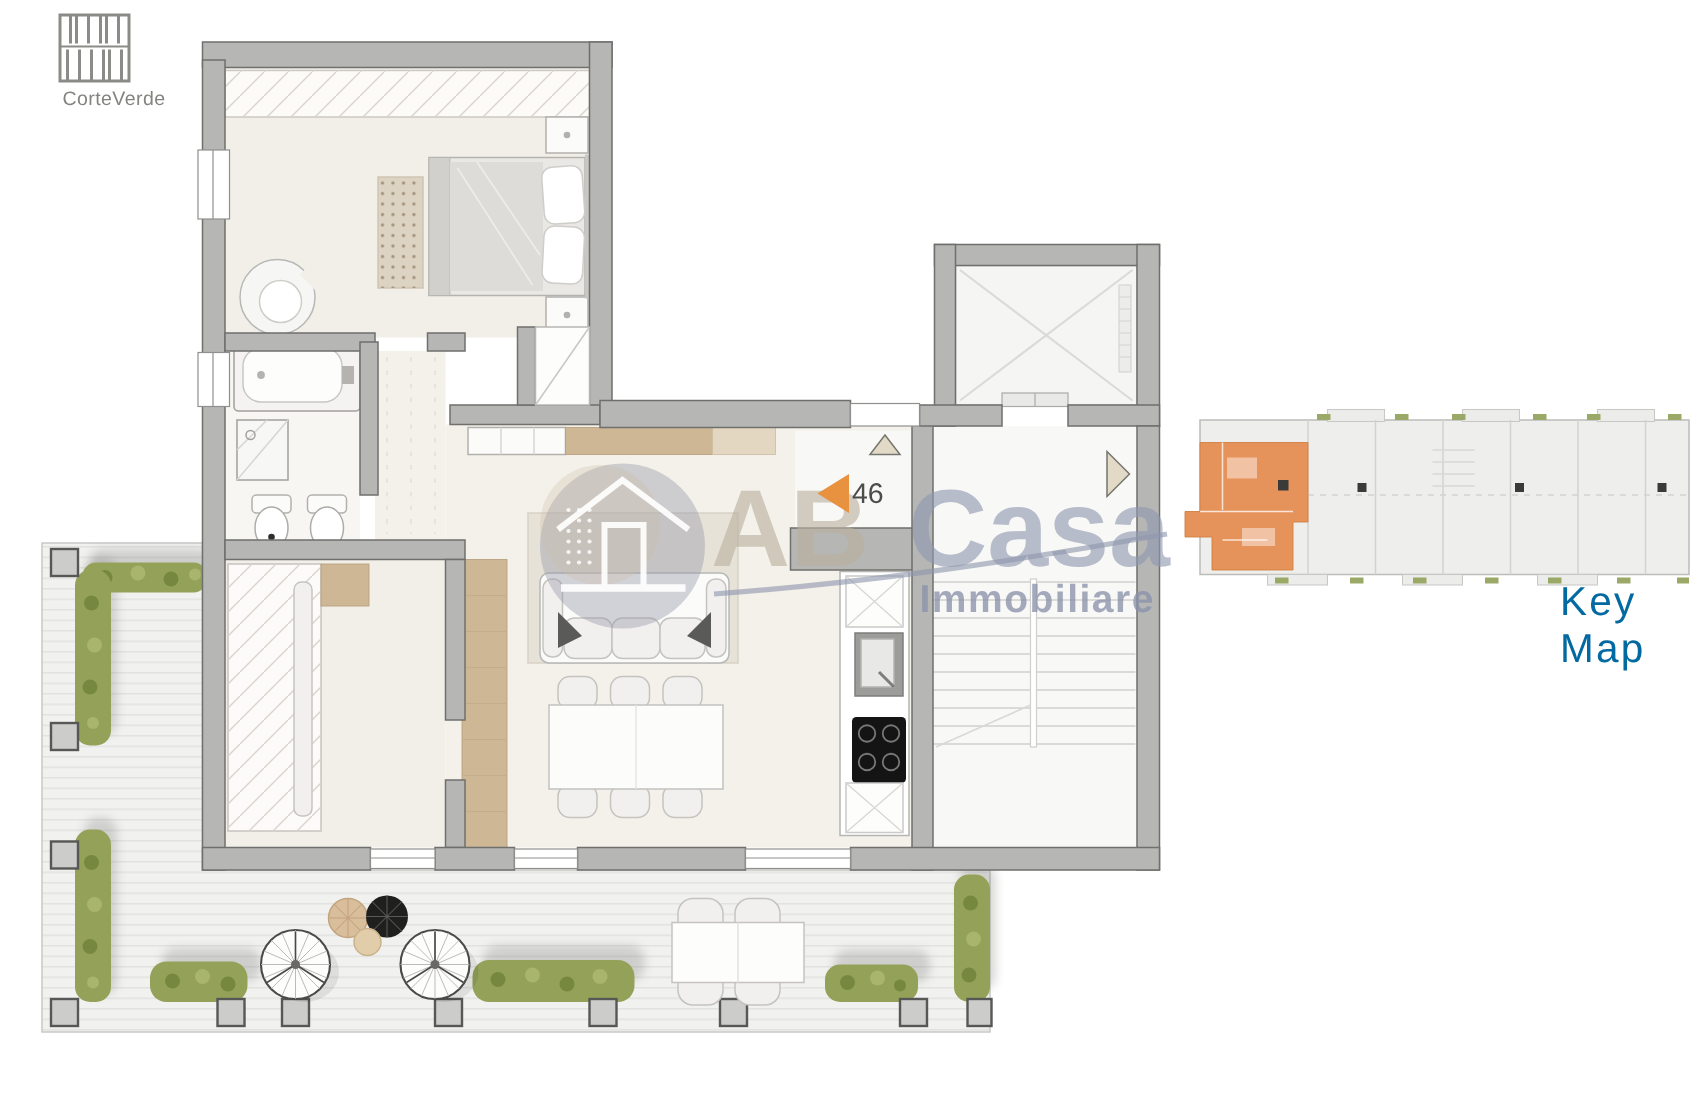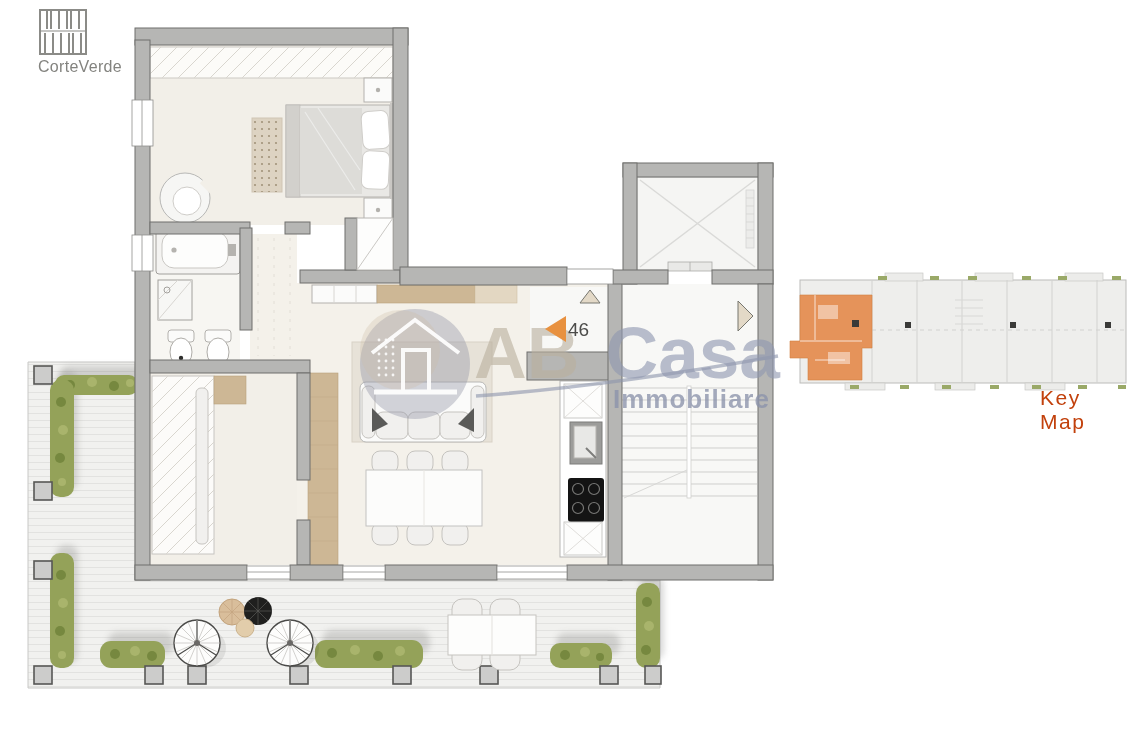--- a/index.html
+++ b/index.html
@@ -20,30 +20,30 @@
   .wood{fill:var(--wood);stroke:#b9a27e;stroke-width:.6;}
   .hedge{fill:var(--hedge);} .hedge-d{fill:#76883f;} .hedge-l{fill:#a9b46c;}
   .post{fill:#cccccb;stroke:#575755;stroke-width:1.6;}
   .shadow{fill:#6e6e6c;opacity:.26;filter:url(#soft);}
   .tri{fill:#e3d9c7;stroke:#76766f;stroke-width:1;}
   .orange{fill:var(--marker-orange);}
   .unit-orange{fill:var(--unit-orange);stroke:#d07f42;stroke-width:.6;}
   .km-line{stroke:#d2d2d0;stroke-width:1;fill:none;}
   
   .logo{left:38px;top:8px;width:76px;text-align:center;color:#83837f;}
-  .logo-label{font-size:16px;letter-spacing:.3px;margin-top:2px;}
+  .logo-label{font-size:13px;letter-spacing:.3px;margin-top:2px;}
   
   .wm-title{left:474px;top:316px;font-weight:bold;font-size:73px;line-height:1;white-space:nowrap;
             font-family:"Liberation Sans",sans-serif;}
   .wm-title .ab{color:rgba(186,176,158,.62);}
   .wm-title .casa{color:rgba(143,151,176,.62);margin-left:26px;}
   .wm-sub{left:613px;top:384px;width:152px;text-align:right;font-weight:bold;font-size:26px;
           letter-spacing:1px;color:rgba(138,146,170,.78);}
   .unit-num{left:568px;top:319px;font-size:19px;color:#4c4c4a;}
-  .km-label{left:1040px;top:386px;font-size:21px;letter-spacing:1.5px;color:#c2410c;}
+  .km-label{left:1040px;top:386px;font-size:27px;letter-spacing:1.5px;color:#0369a1;}
   .noevents{pointer-events:none;}
 </style>
 </head>
 <body>
 
 <div id="stage">
 
   <svg class="abs noevents" width="1132" height="729" viewBox="0 0 1132 729" style="left:0;top:0">
     <defs>
       <filter id="soft" x="-40%" y="-40%" width="180%" height="180%">

